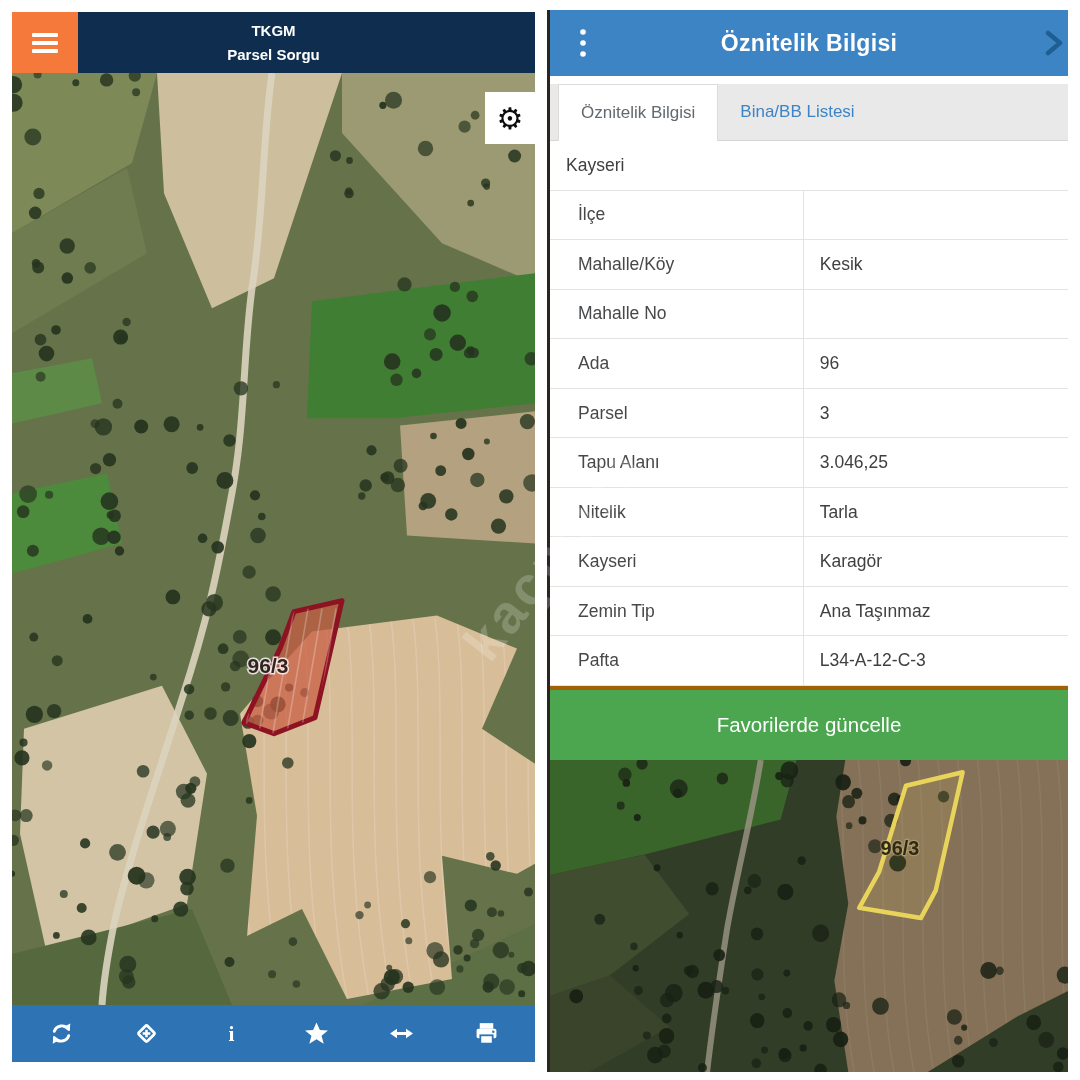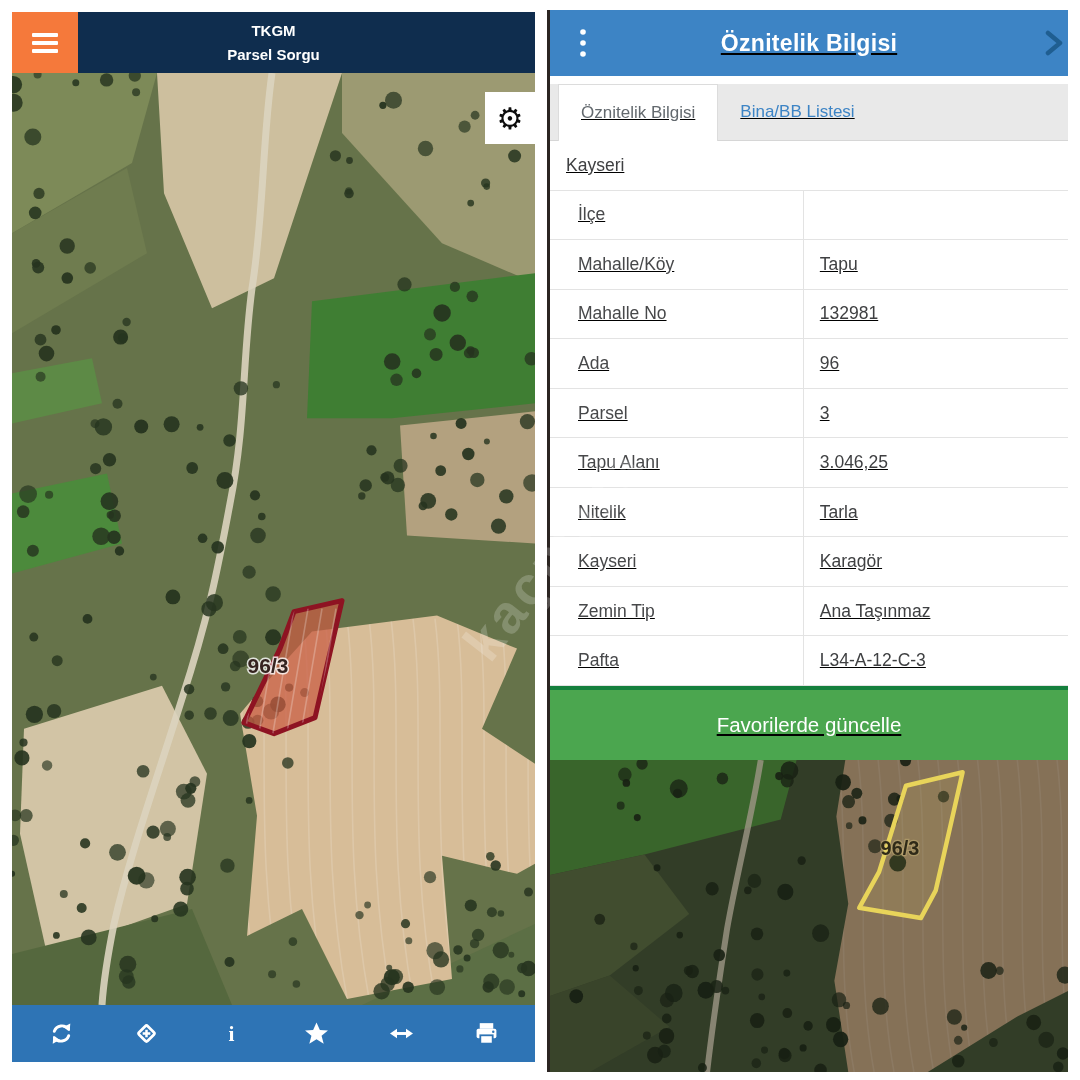--- a/index.html
+++ b/index.html
@@ -1,36 +1,36 @@
 <!DOCTYPE html>
 <html><head>
 <meta charset="utf-8">
 <style>
   html,body{margin:0;padding:0;background:#fff;width:1080px;height:1080px;overflow:hidden;
     font-family:"Liberation Sans", sans-serif;-webkit-font-smoothing:antialiased;}
-  .panel{position:absolute;background:#15803d;}
+  .panel{position:absolute;background:#a16207;}
   
   .left-panel{left:12px;top:12px;width:523px;height:1050px;display:flex;flex-direction:column;}
   .lheader{height:61px;background:#0f2d4e;position:relative;flex:0 0 auto;}
   .menu-btn{position:absolute;left:0;top:0;width:66px;height:61px;background:#f5793b;
     display:flex;align-items:center;justify-content:center;flex-direction:column;gap:4px;cursor:pointer;}
   .menu-btn span{display:block;width:26px;height:4px;background:#fff;border-radius:1px;}
   .ltitle{position:absolute;left:0;right:0;top:0;bottom:0;display:flex;flex-direction:column;
     align-items:center;justify-content:center;color:#fff;font-weight:bold;font-size:15px;line-height:1.55;pointer-events:none;}
   .lmap{flex:1 1 auto;position:relative;overflow:hidden;background:#5f6f45;}
   .lmap svg,.rmap svg{position:absolute;left:0;top:0;width:100%;height:100%;}
   .gear-btn{position:absolute;right:0;top:19px;width:50px;height:52px;background:#fff;z-index:5;
     display:flex;align-items:center;justify-content:center;font-size:30px;color:#0d0d0d;cursor:pointer;}
   .ltoolbar{height:57px;background:#2e74b5;flex:0 0 auto;display:flex;align-items:center;
     justify-content:space-between;padding:0 32px;}
   .tool-btn{width:34px;height:34px;display:flex;align-items:center;justify-content:center;cursor:pointer;}
   .tool-btn svg{width:27px;height:27px;}
   
   .right-panel{left:547px;top:10px;width:521px;height:1062px;display:flex;flex-direction:column;
-    border-left:3px solid #2b2522;box-sizing:border-box;text-decoration:underline;}
+    border-left:3px solid #2b2522;box-sizing:border-box;}
   .rheader{height:66px;background:#3d84c5;position:relative;flex:0 0 auto;display:flex;
     align-items:center;justify-content:center;color:#fff;font-weight:bold;font-size:23px;letter-spacing:.3px;}
   .dots-btn{position:absolute;left:16px;top:0;bottom:0;width:34px;display:flex;align-items:center;
     justify-content:center;cursor:pointer;}
   .chev-btn{position:absolute;right:-4px;top:0;bottom:0;width:28px;display:flex;align-items:center;cursor:pointer;}
   .rgap{height:8px;background:#fff;flex:0 0 auto;}
   .tabs{height:56px;background:#e9e9e9;flex:0 0 auto;display:flex;align-items:stretch;
     border-bottom:1px solid #d6d6d6;padding-left:8px;}
   .tab{padding:0 22px;display:flex;align-items:center;font-size:17px;cursor:pointer;white-space:nowrap;}
   .tab.active{background:#fff;color:#63696e;border:1px solid #dcdcdc;border-bottom:none;margin-bottom:-1px;}
@@ -394,25 +394,24 @@
   </div>
   <div class="rtable" id="attrTable">
       <div class="trow">
         <div class="tvalue">Kayseri</div>
       </div>
       <div class="trow">
         <div class="tlabel">İlçe</div>
       </div>
       <div class="trow">
         <div class="tlabel">Mahalle/Köy</div>
-        <div class="tvalue">Tapu</div>
+        <div class="tvalue">Kesik</div>
       </div>
       <div class="trow">
         <div class="tlabel">Mahalle No</div>
-        <div class="tvalue">132981</div>
       </div>
       <div class="trow">
         <div class="tlabel">Ada</div>
         <div class="tvalue">96</div>
       </div>
       <div class="trow">
         <div class="tlabel">Parsel</div>
         <div class="tvalue">3</div>
       </div>
       <div class="trow">

